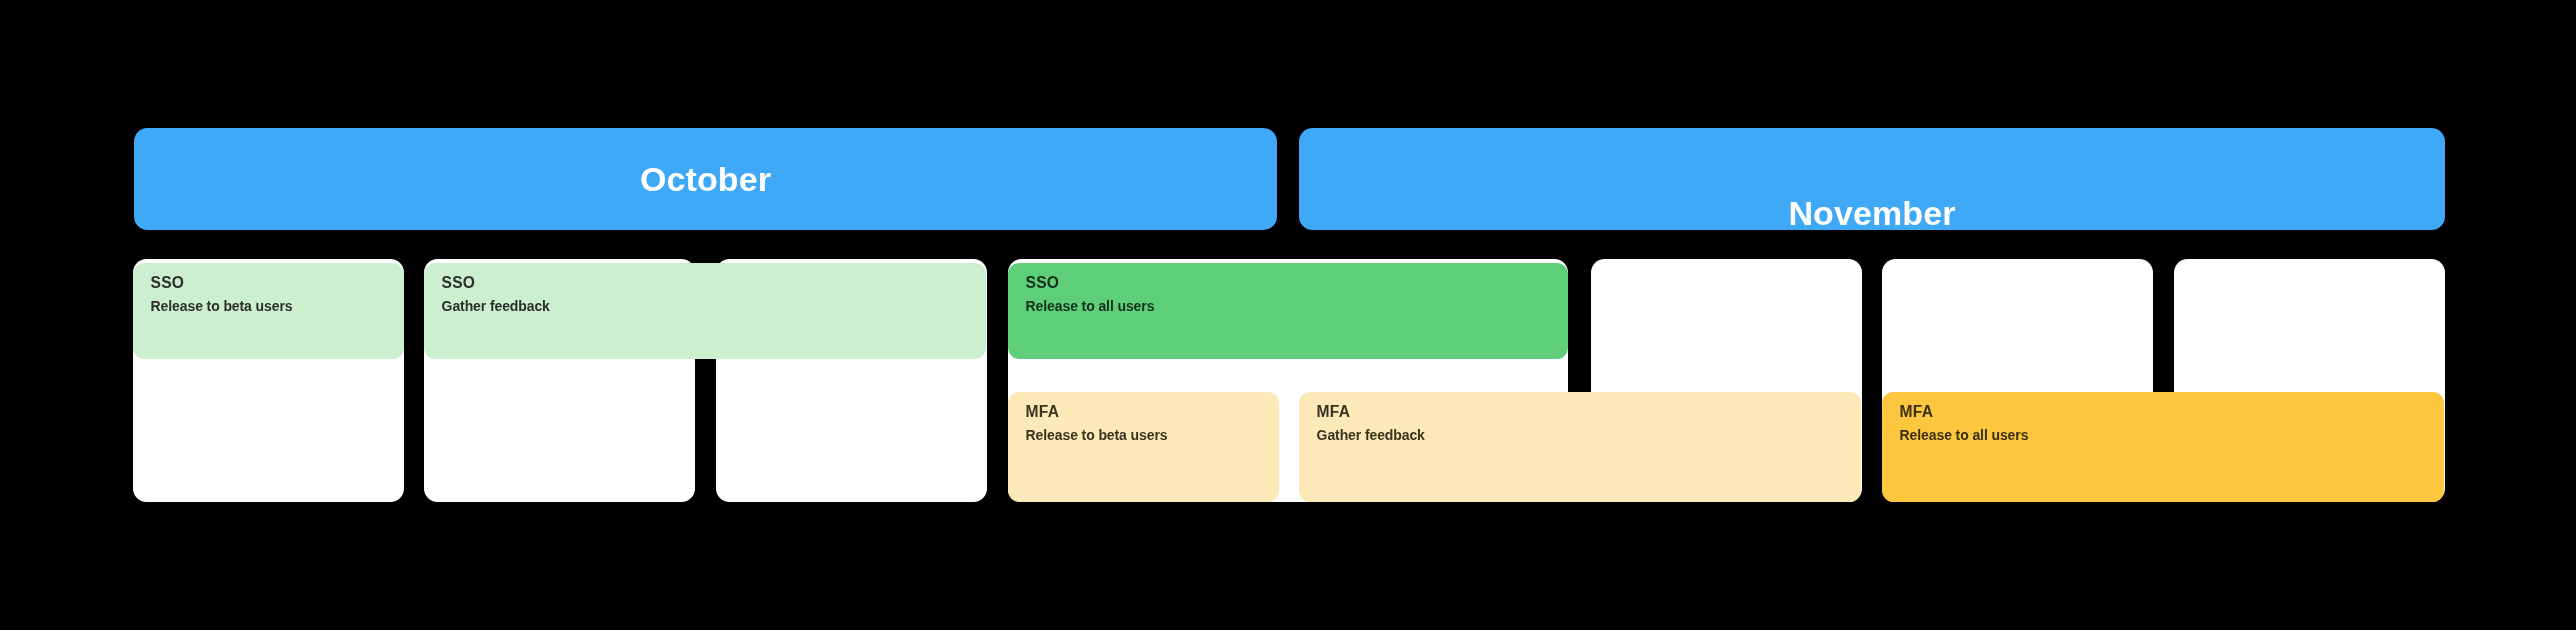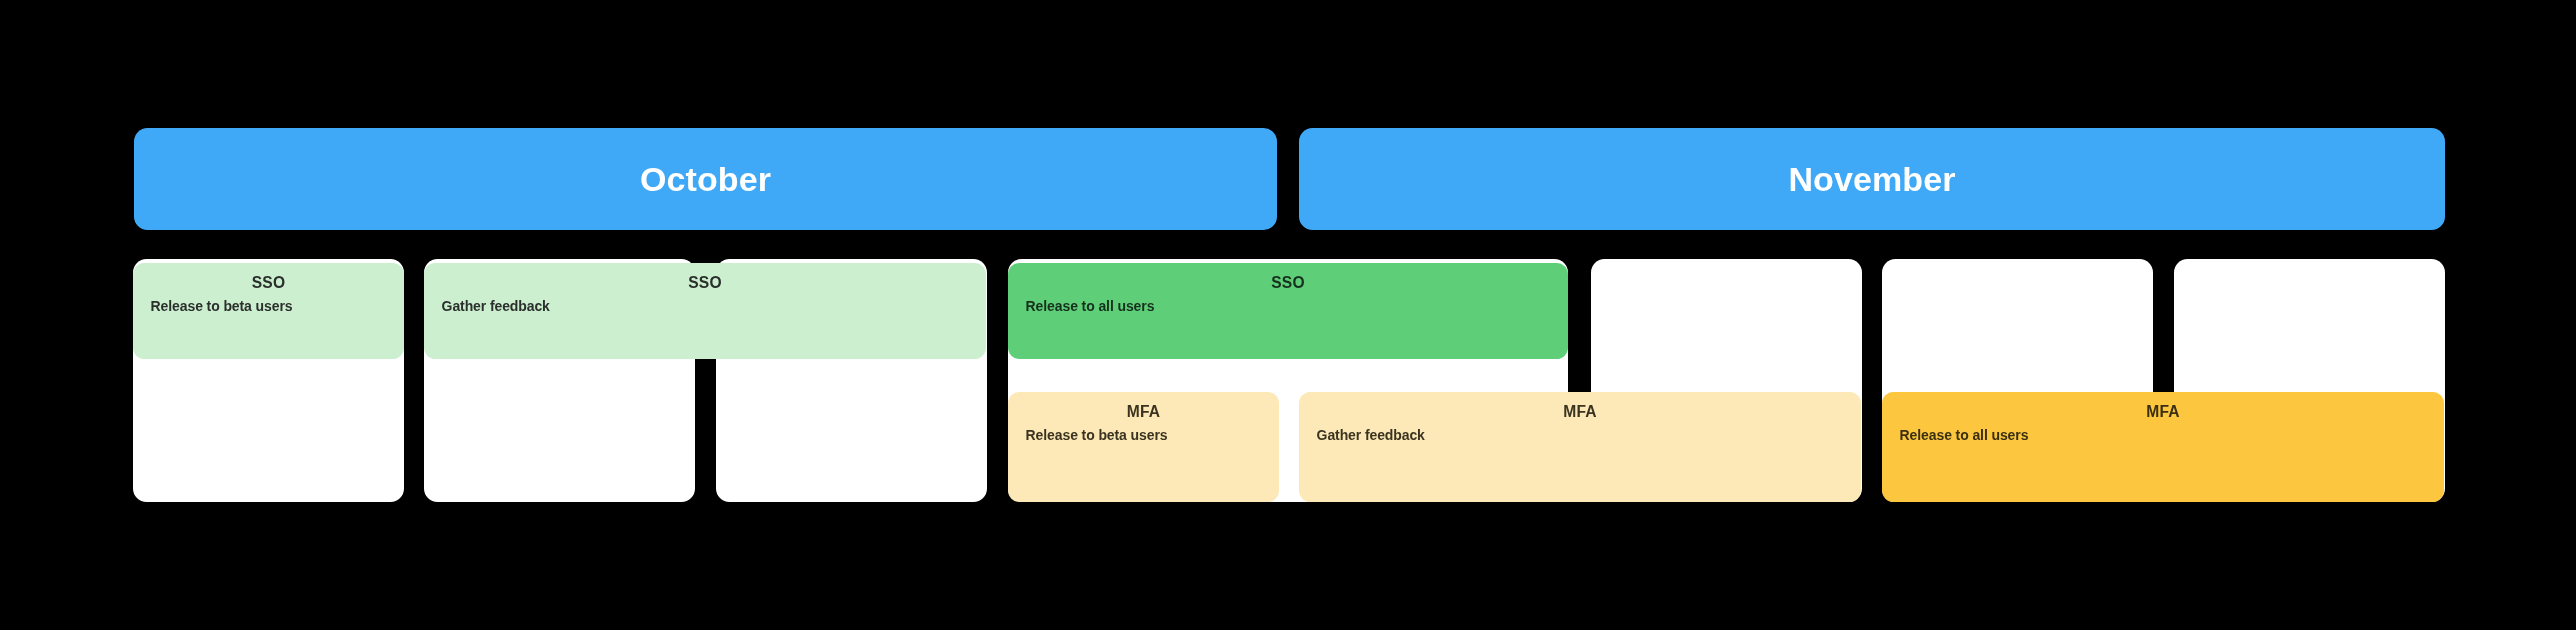--- a/index.html
+++ b/index.html
@@ -45,41 +45,40 @@
     padding:11.4px 17.6px 0 17.6px;
     overflow:hidden;
   }
   .event-cat{
     font-size:15.6px;
     font-weight:bold;
     line-height:1.1;
     letter-spacing:0.2px;
     white-space:nowrap;
     margin:0 0 7.3px 0;
-    text-align:center;
   }
   .event-title{
     font-size:14px;
     font-weight:bold;
     line-height:1.1;
     letter-spacing:-0.1px;
     white-space:nowrap;
     margin:0;
   }
 </style>
 </head>
 <body style="background: rgb(0, 0, 0);">
 
 <div id="board">
 
   <div class="month-row" id="month-row">
       <div class="month" style="left: 134px; top: 128px; width: 1143px; height: 102px; background: rgb(63, 169, 247);">
         <span class="month-label">October</span>
       </div>
-      <div class="month" style="left: 1299px; top: 128px; width: 1146px; height: 102px; background: rgb(63, 169, 247);">
+      <div class="month" style="left: 1299px; top: 128px; width: 1146px; height: 102px; background: rgb(63, 169, 247); align-items: flex-end;">
         <span class="month-label">November</span>
       </div>
     </div>
 
   <div class="month-row" id="columns-layer">
       <div class="col-card" style="left: 133px; top: 259px; width: 271px; height: 243px; background: rgb(255, 255, 255);"></div>
       <div class="col-card" style="left: 424px; top: 259px; width: 271px; height: 243px; background: rgb(255, 255, 255);"></div>
       <div class="col-card" style="left: 716px; top: 259px; width: 271px; height: 243px; background: rgb(255, 255, 255);"></div>
       <div class="col-card" style="left: 1008px; top: 259px; width: 560px; height: 243px; background: rgb(255, 255, 255);"></div>
       <div class="col-card" style="left: 1591px; top: 259px; width: 271px; height: 243px; background: rgb(255, 255, 255);"></div>

